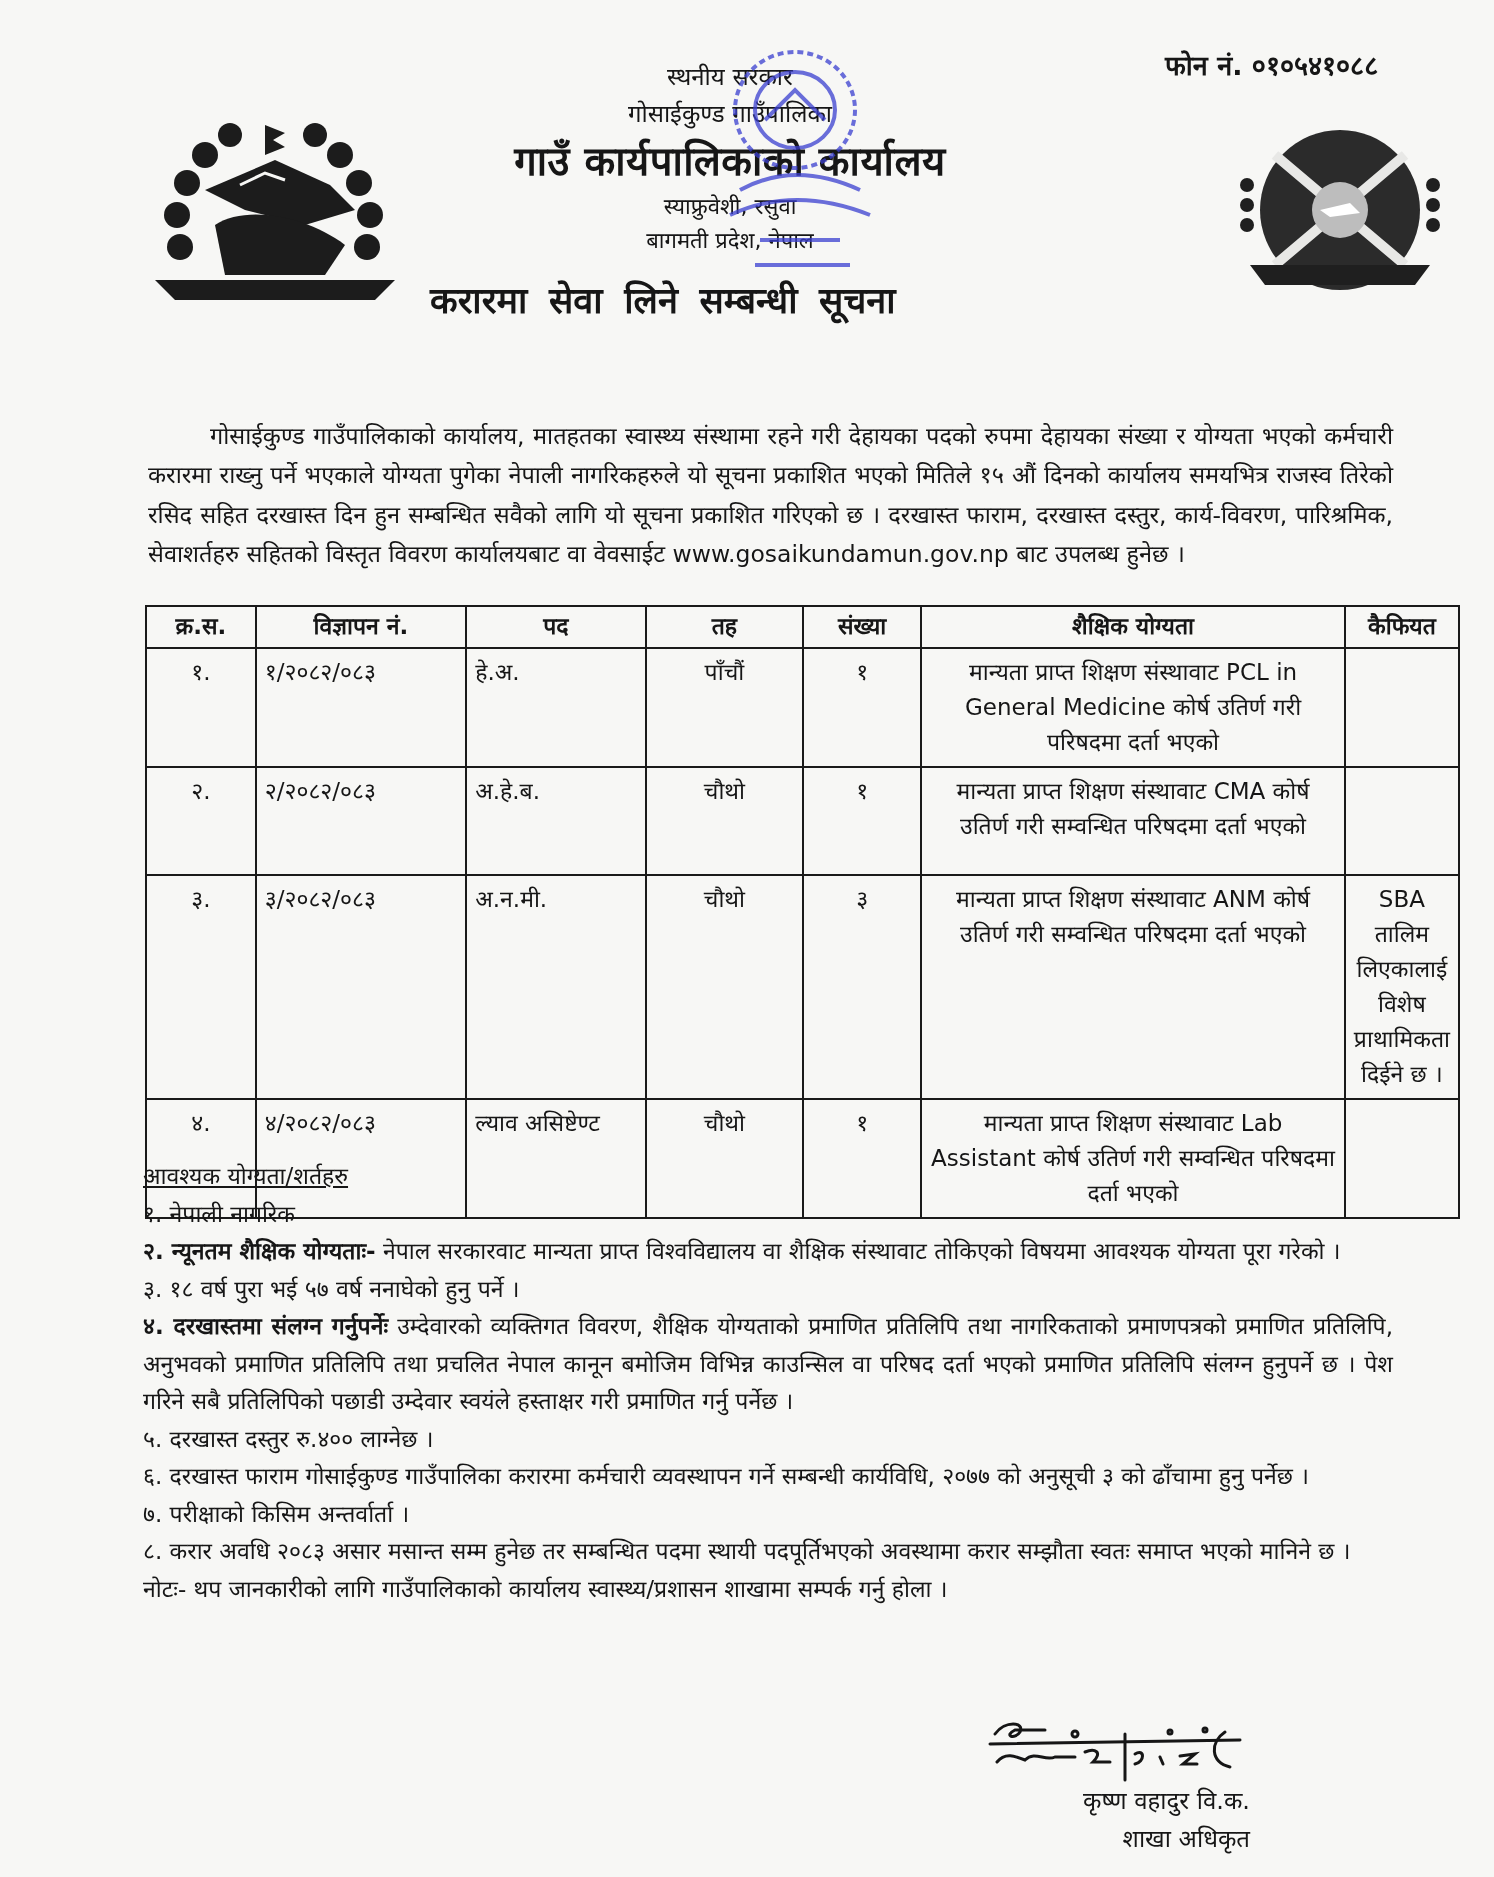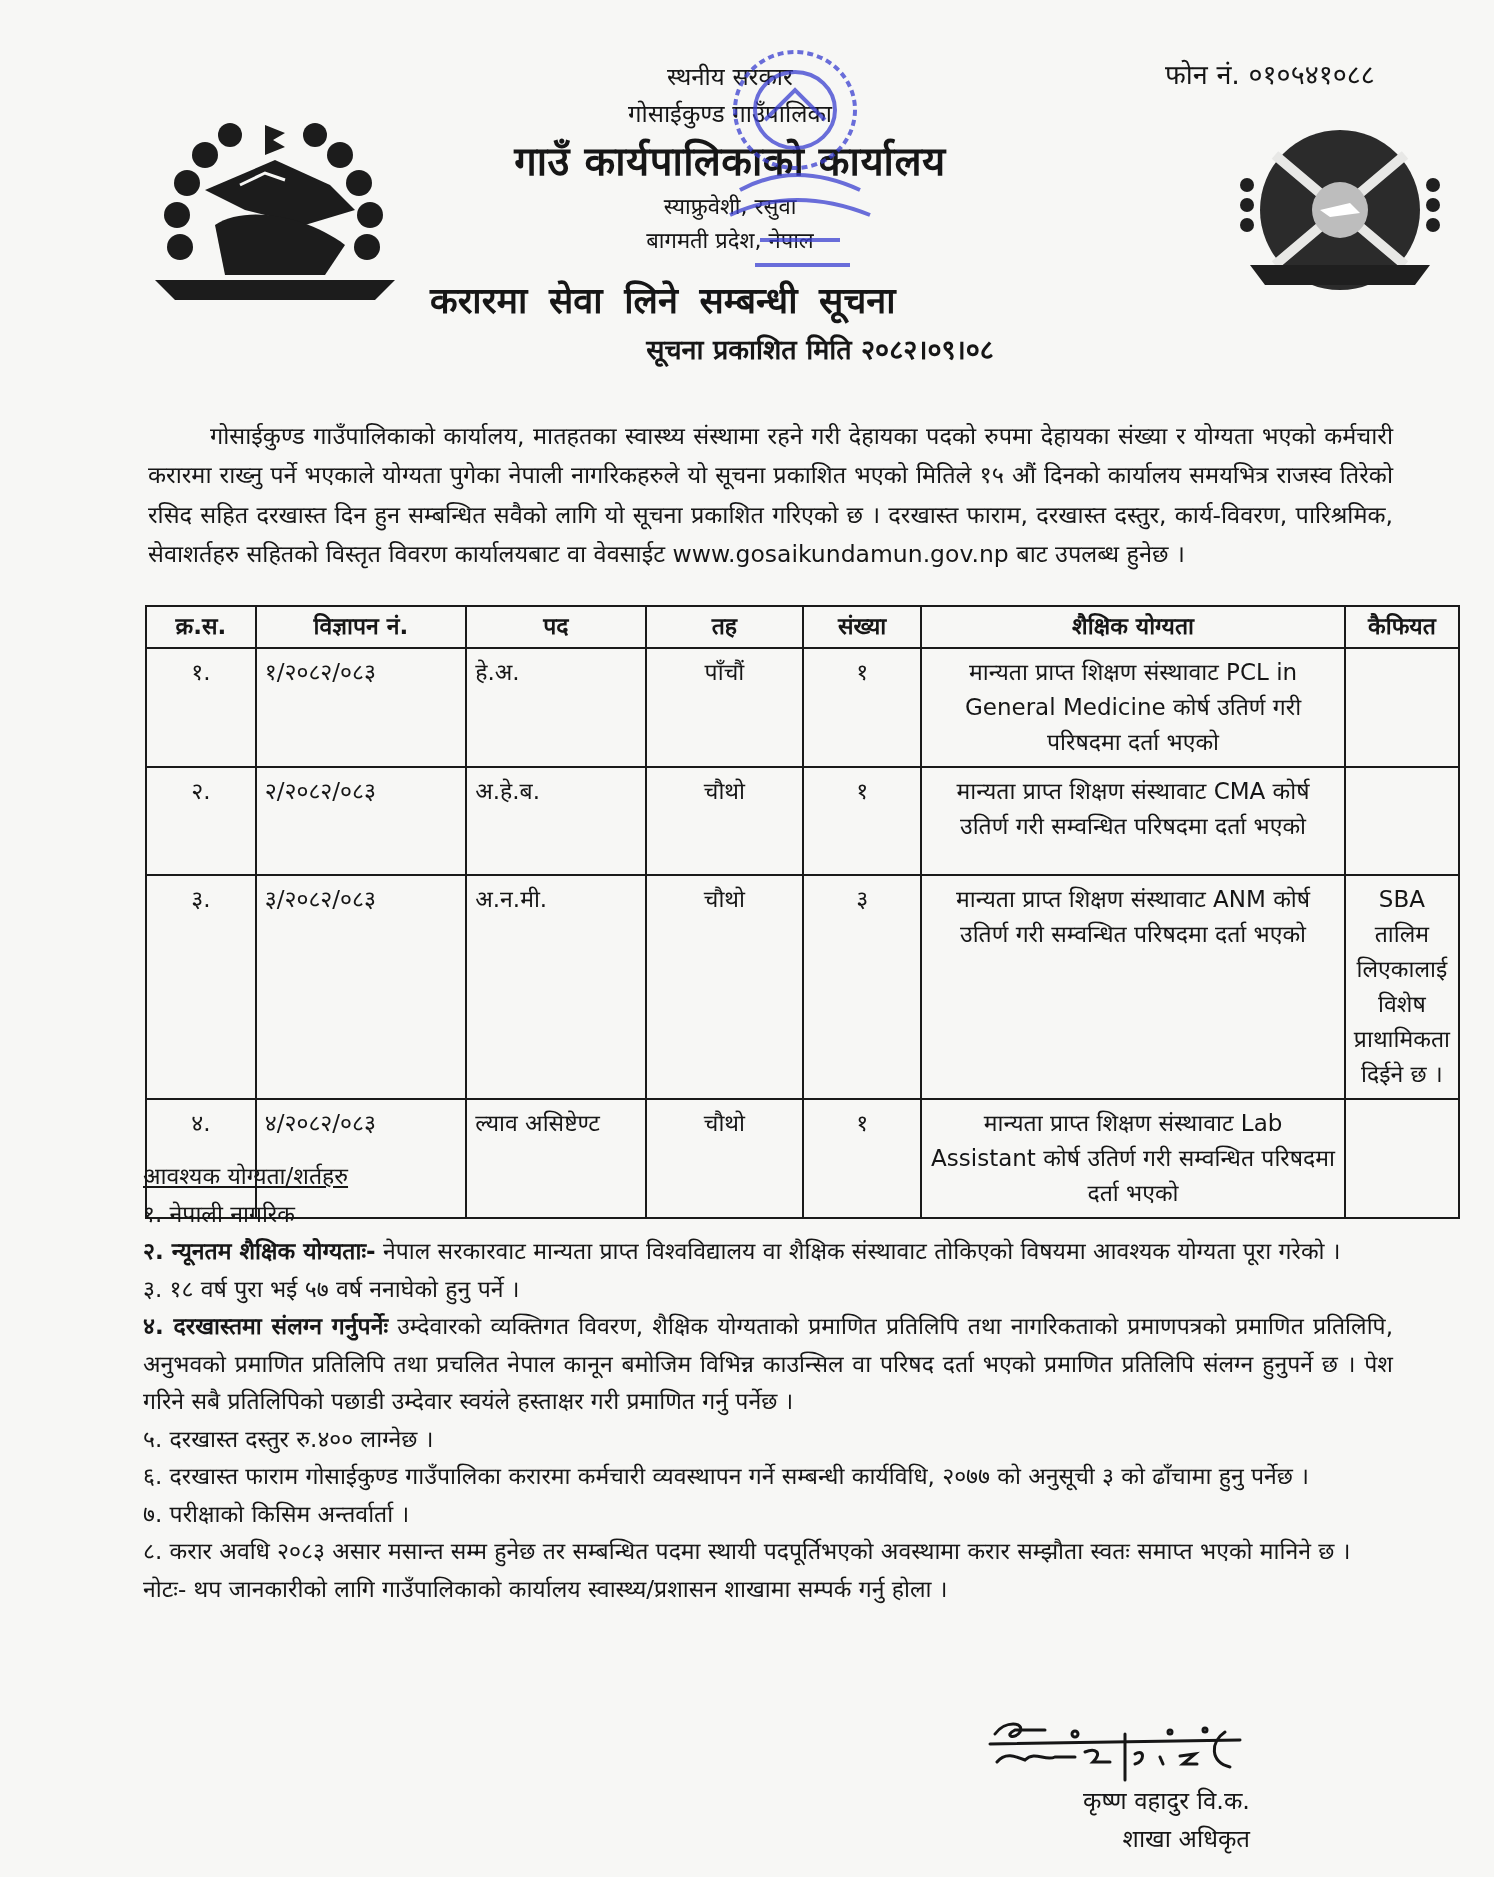--- a/index.html
+++ b/index.html
@@ -7,21 +7,21 @@
     width: 1494px; height: 1877px;
     background: #f7f7f5;
     font-family: "DejaVu Serif", "Liberation Serif", serif;
     color: #161616;
     position: relative;
     overflow: hidden;
   }
   .page { position: absolute; left: 0; top: 0; width: 1494px; height: 1877px; }
 
   
-  .phone { position: absolute; left: 1165px; top: 55px; font-size: 27px; font-family: "DejaVu Sans", sans-serif; }
+  .phone { position: absolute; left: 1165px; top: 46px; font-size: 27px; font-family: "DejaVu Sans", sans-serif; font-weight: bold; }
   .emblem-left { position: absolute; left: 145px; top: 115px; width: 260px; height: 200px; }
   .emblem-right { position: absolute; left: 1235px; top: 115px; width: 210px; height: 190px; }
   .head-block { position: absolute; left: 380px; top: 58px; width: 700px; text-align: center; font-family: "DejaVu Sans", sans-serif; }
   .head-line1 { font-size: 24px; line-height: 38px; }
   .head-line2 { font-size: 24px; line-height: 36px; }
   .head-line3 { font-size: 40px; font-weight: bold; line-height: 58px; letter-spacing: 0.5px; }
   .head-line4 { font-size: 22px; line-height: 34px; }
   .head-line5 { font-size: 22px; line-height: 34px; }
   .stamp { position: absolute; left: 700px; top: 40px; width: 190px; height: 240px; pointer-events: none; }
 
@@ -114,21 +114,20 @@
       <circle cx="12" cy="70" r="7"></circle>
         <circle cx="12" cy="90" r="7"></circle>
         <circle cx="12" cy="110" r="7"></circle>
       <circle cx="198" cy="70" r="7"></circle>
         <circle cx="198" cy="90" r="7"></circle>
         <circle cx="198" cy="110" r="7"></circle>
     </g>
   </svg>
 
   <div class="title">करारमा सेवा लिने सम्बन्धी सूचना</div>
-  <div class="pub-date">सूचना प्रकाशित मिति २०८२।०९।०८</div>
 
   <p class="intro">गोसाईकुण्ड गाउँपालिकाको कार्यालय, मातहतका स्वास्थ्य संस्थामा रहने गरी देहायका पदको रुपमा देहायका संख्या र योग्यता भएको कर्मचारी करारमा राख्नु पर्ने भएकाले योग्यता पुगेका नेपाली नागरिकहरुले यो सूचना प्रकाशित भएको मितिले १५ औं दिनको कार्यालय समयभित्र राजस्व तिरेको रसिद सहित दरखास्त दिन हुन सम्बन्धित सवैको लागि यो सूचना प्रकाशित गरिएको छ । दरखास्त फाराम, दरखास्त दस्तुर, कार्य-विवरण, पारिश्रमिक, सेवाशर्तहरु सहितको विस्तृत विवरण कार्यालयबाट वा वेवसाईट www.gosaikundamun.gov.np बाट उपलब्ध हुनेछ ।</p>
 
   <table class="posts">
     <thead>
       <tr>
         <th class="c-sn">क्र.स.</th>
         <th class="c-adv">विज्ञापन नं.</th>
         <th class="c-post">पद</th>
         <th class="c-level">तह</th>

